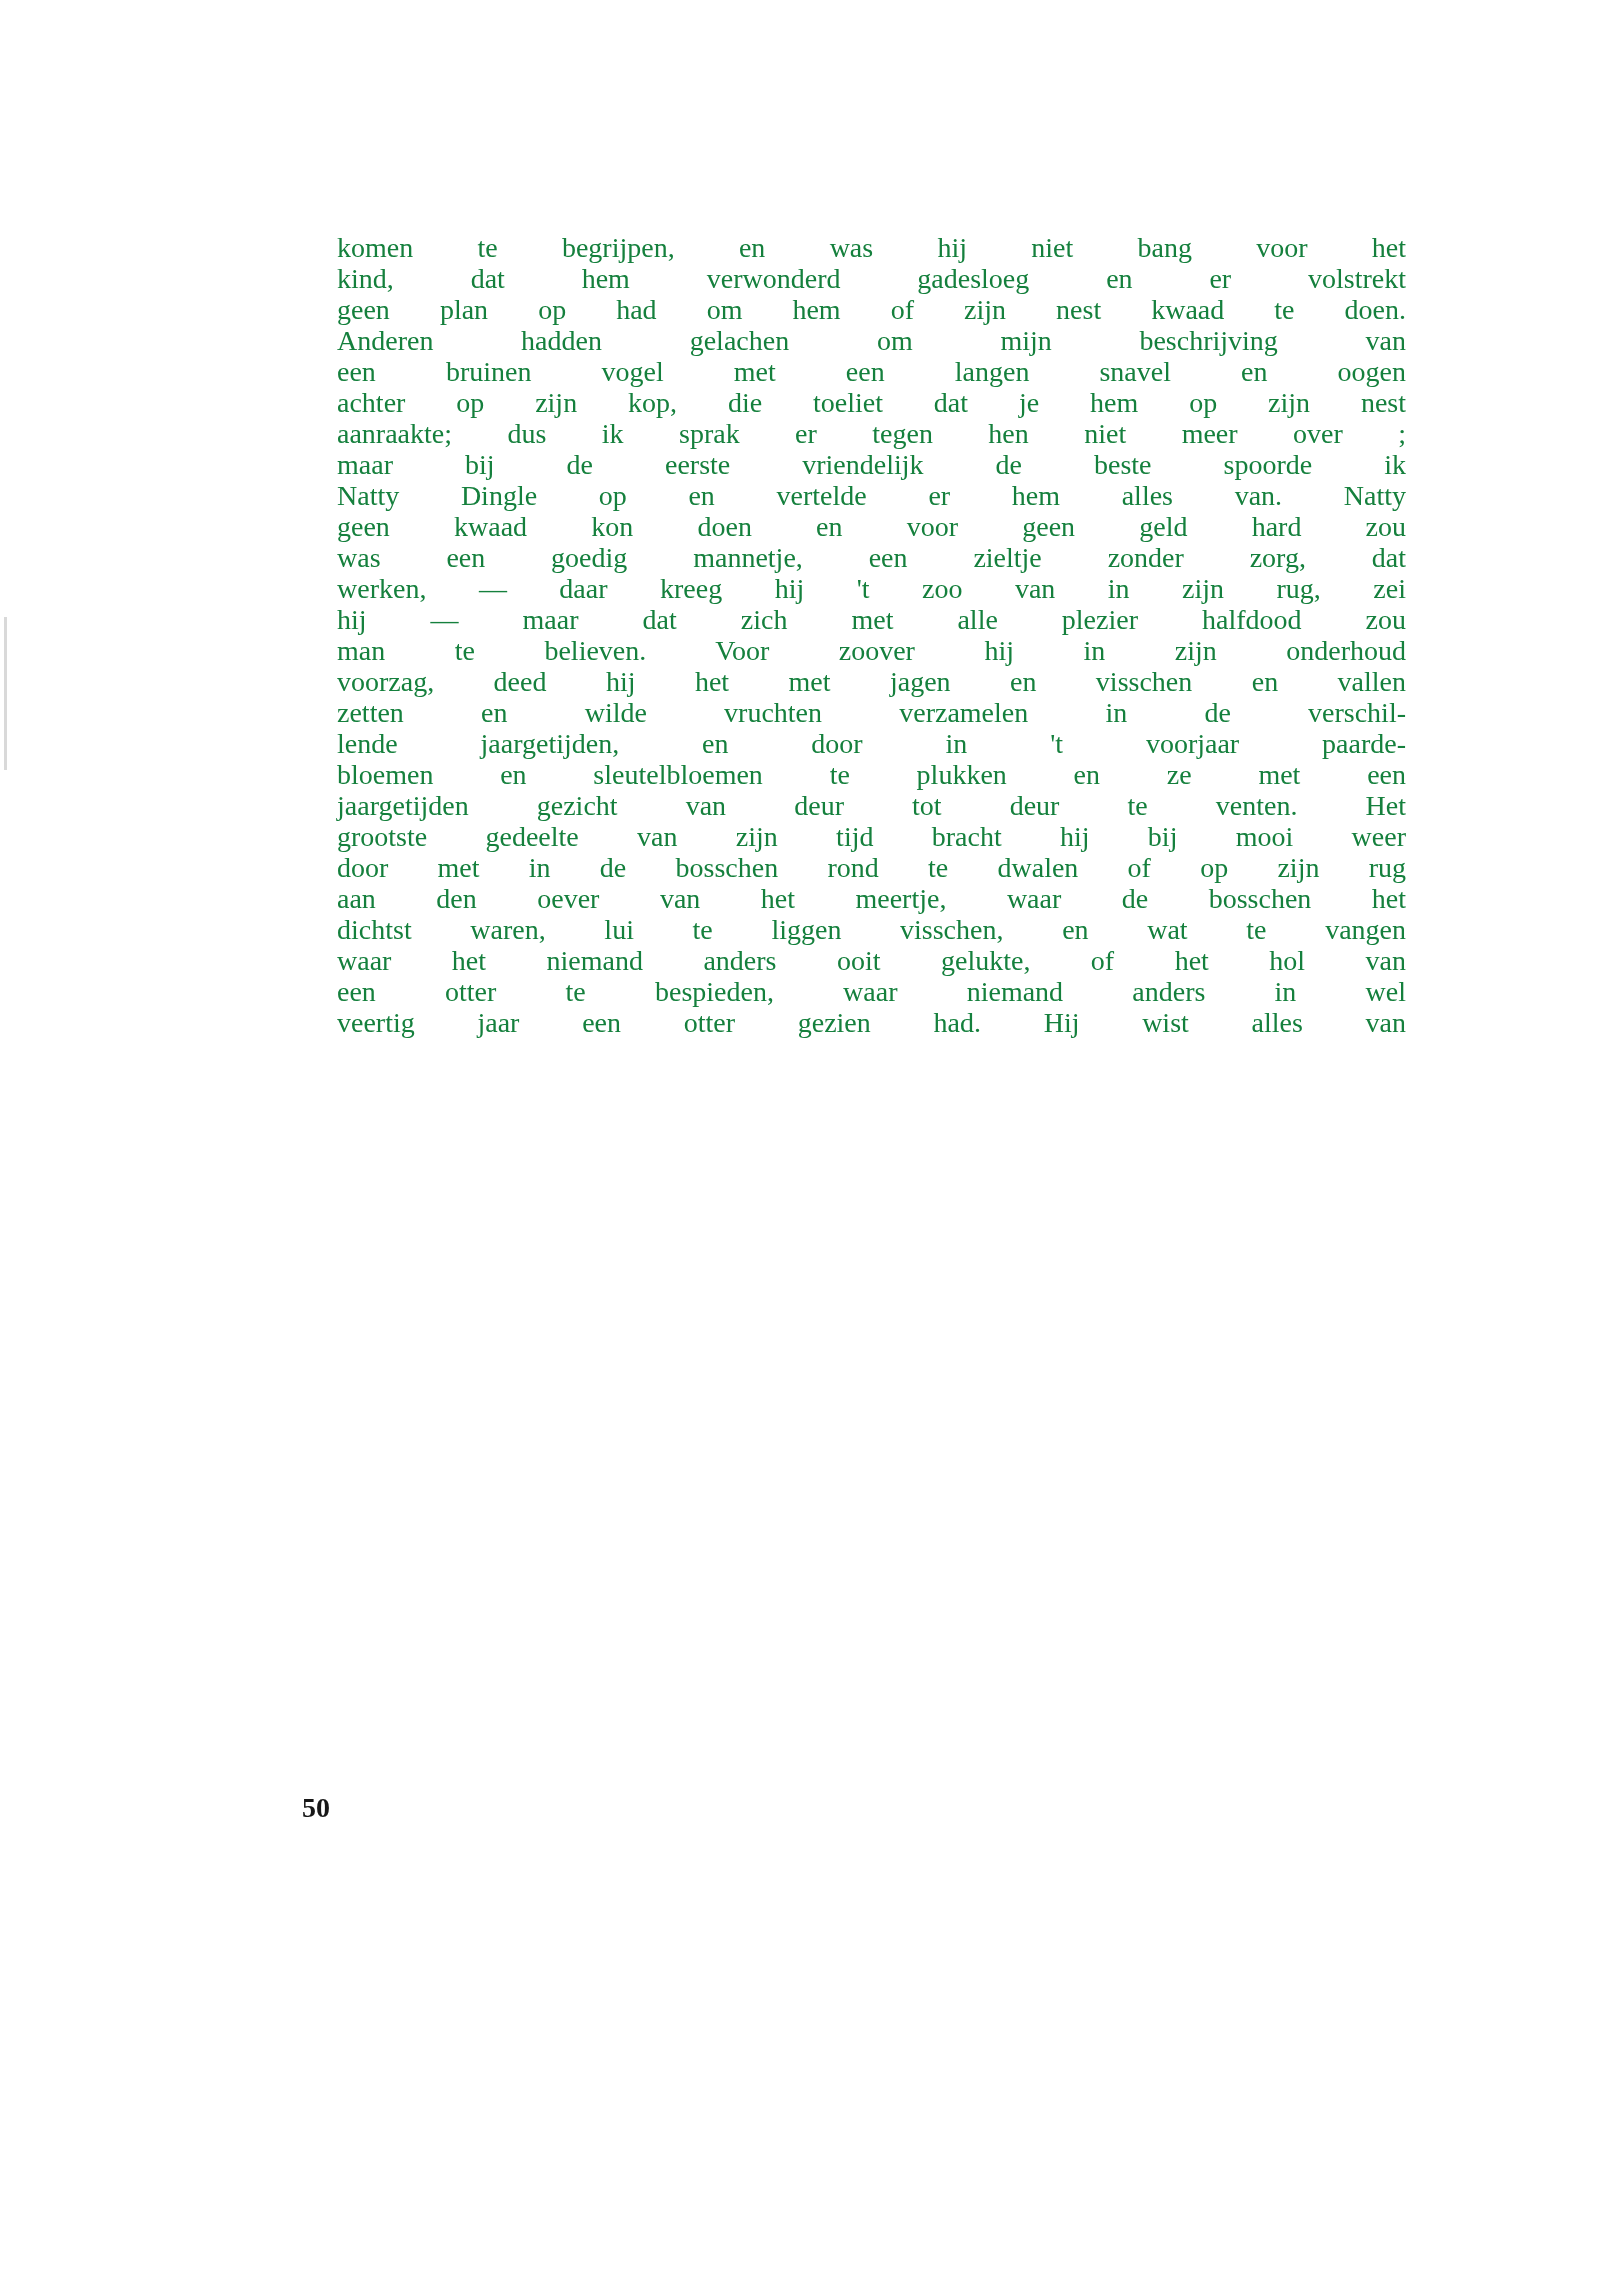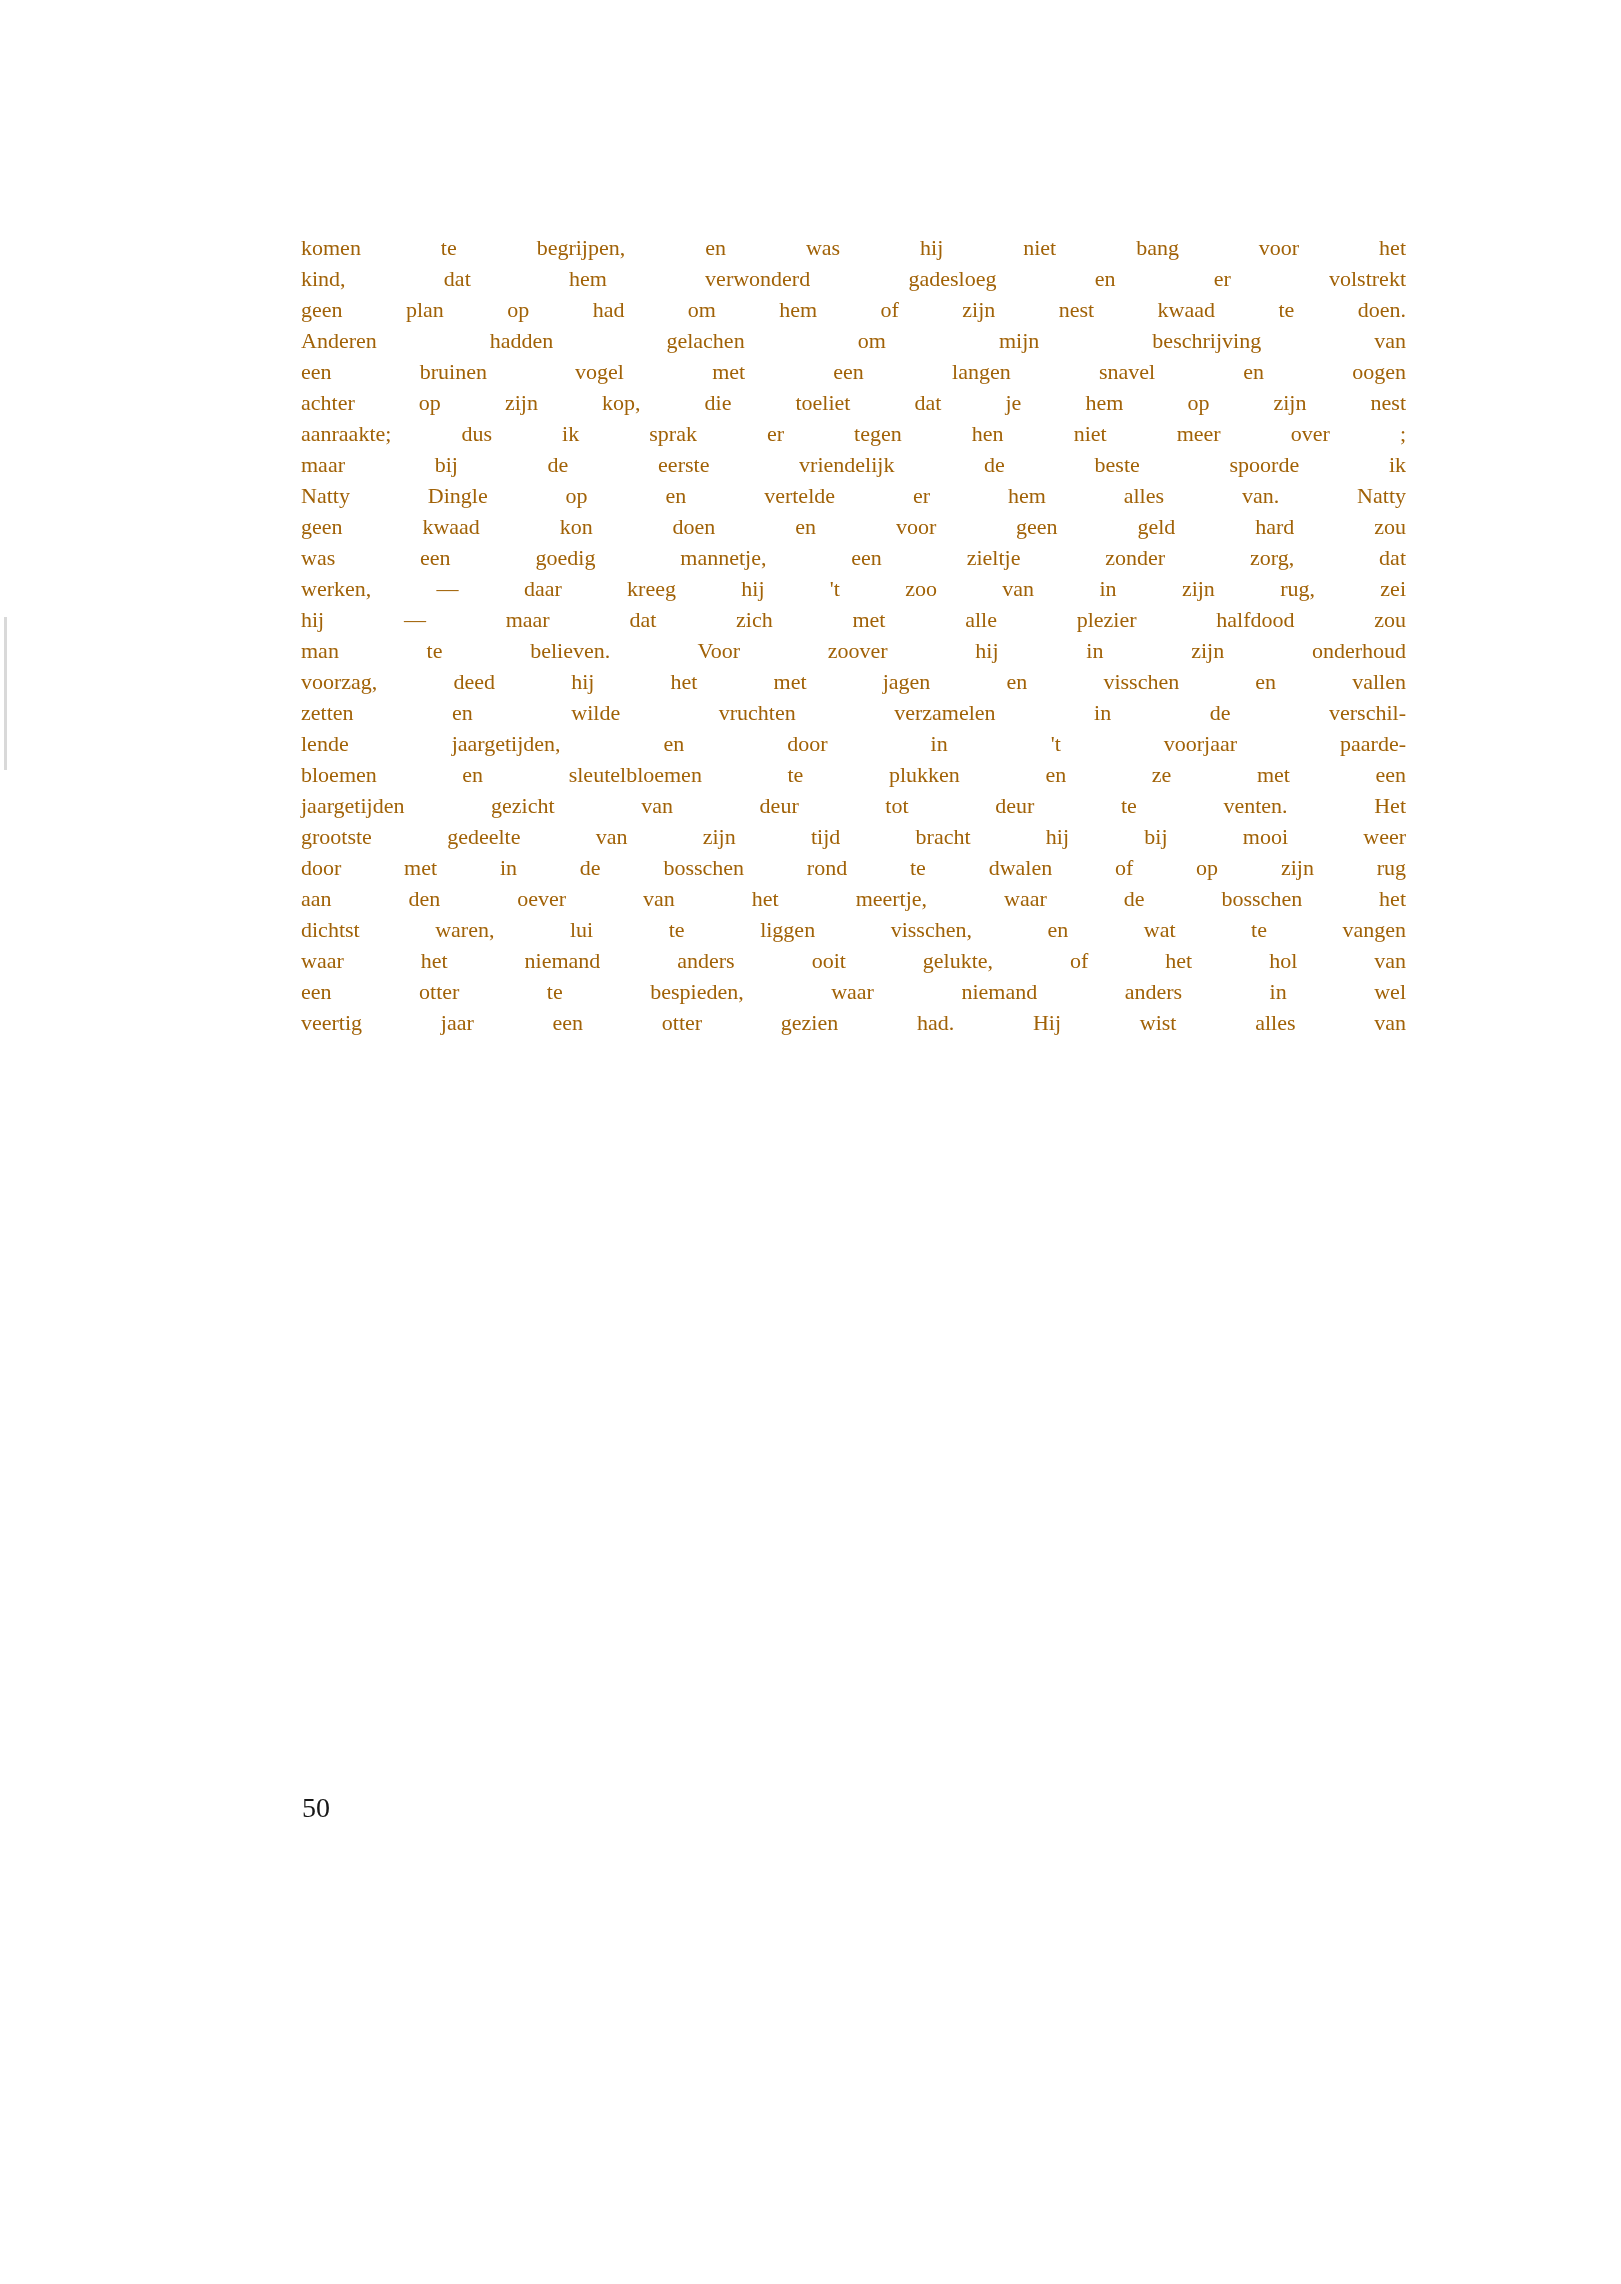--- a/index.html
+++ b/index.html
@@ -29,34 +29,36 @@
     opacity: 0.7;
   }
   .text-block {
     position: absolute;
     left: 301px;
     top: 232px;
     width: 1105px;
     color: #171717;
   }
   .text-line {
-    font-size: 22px;
+    font-size: 28px;
     line-height: 31px;
     text-align: justify;
     text-align-last: justify;
     text-justify: inter-word;
-    color: #a16207;
+    color: #15803d;
+    margin-left: 36px;
     -webkit-font-smoothing: antialiased;
   }
   .page-number {
     position: absolute;
     left: 302px;
     top: 1792px;
     font-size: 28px;
     color: #171717;
+    font-weight: bold;
   }
 </style>
 </head>
 <body>
 
 <div class="page">
   <div class="scan-artifact"></div>
   <div class="text-block" id="text-block">
       <div class="text-line">komen te begrijpen, en was hij niet bang voor het</div>
       <div class="text-line">kind, dat hem verwonderd gadesloeg en er volstrekt</div>

